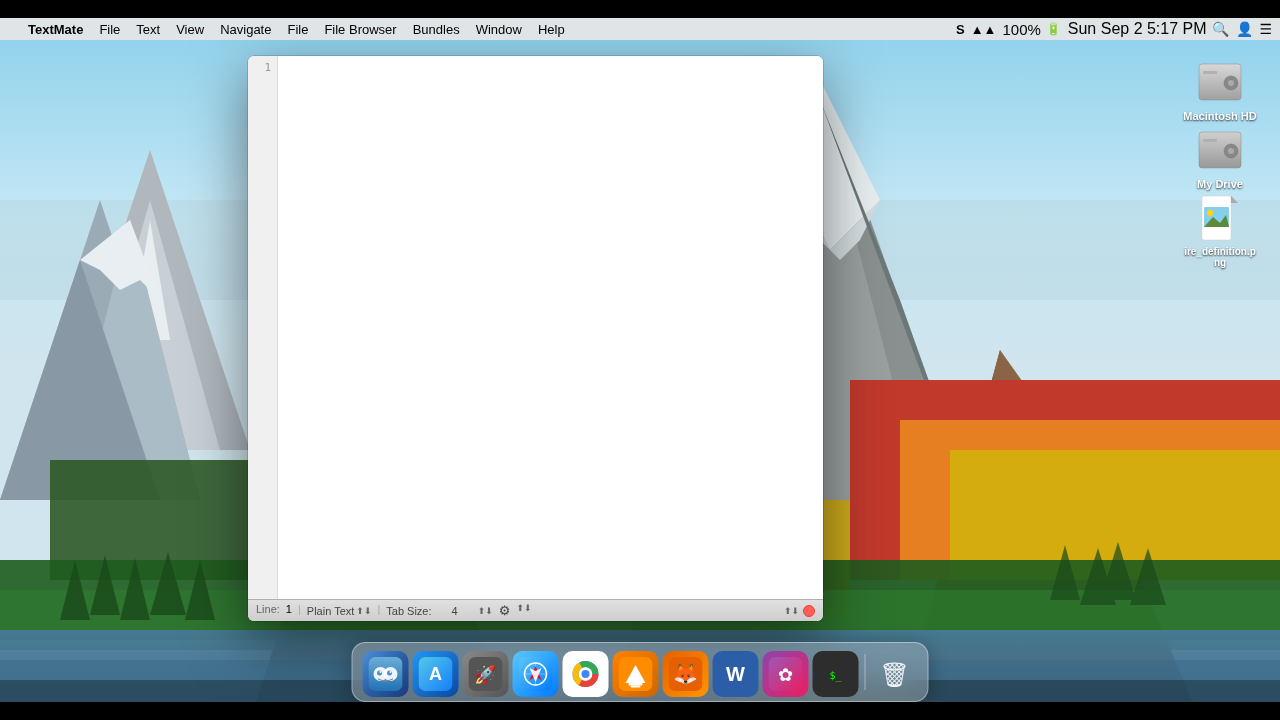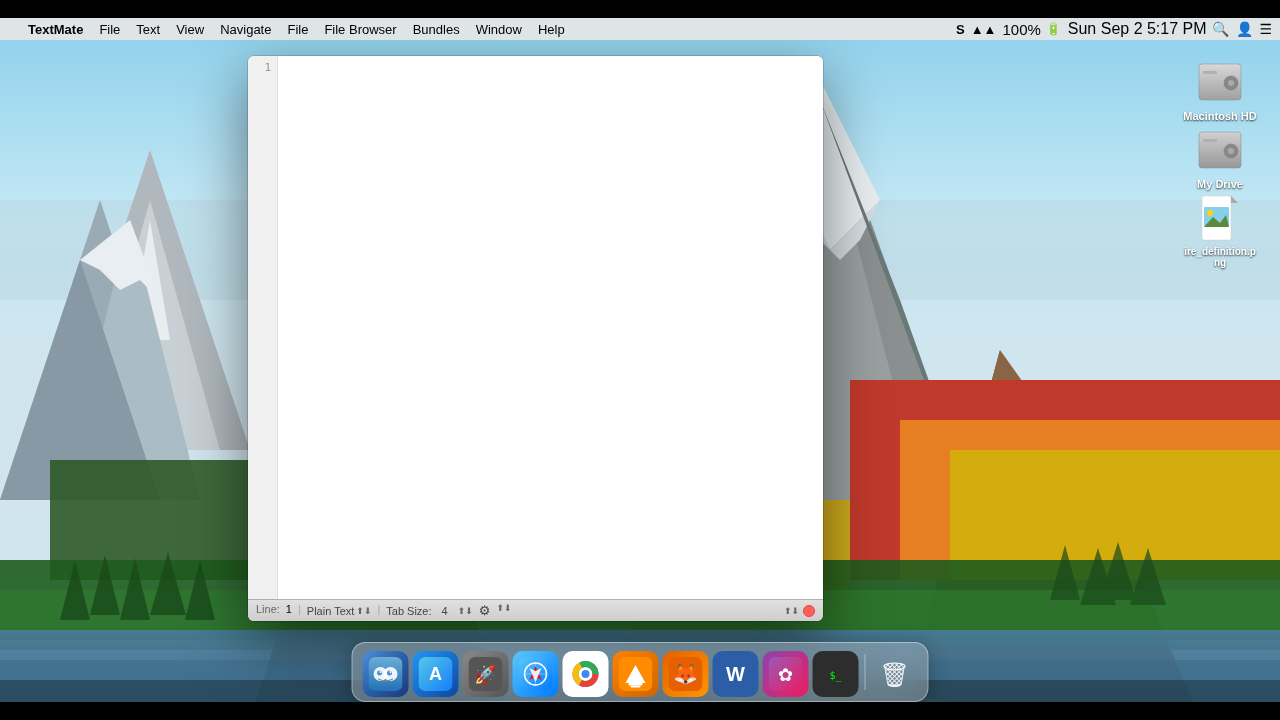--- a/index.html
+++ b/index.html
@@ -241,21 +241,21 @@
     }
     .syntax-select {
       display: flex;
       align-items: center;
       gap: 2px;
       cursor: pointer;
     }
     .tab-size-select {
       display: flex;
       align-items: center;
-      gap: 10px;
+      gap: 20px;
       cursor: pointer;
     }
     .status-bar-right {
       margin-left: auto;
       display: flex;
       align-items: center;
       gap: 4px;
     }
     .gear-icon {
       font-size: 13px;

